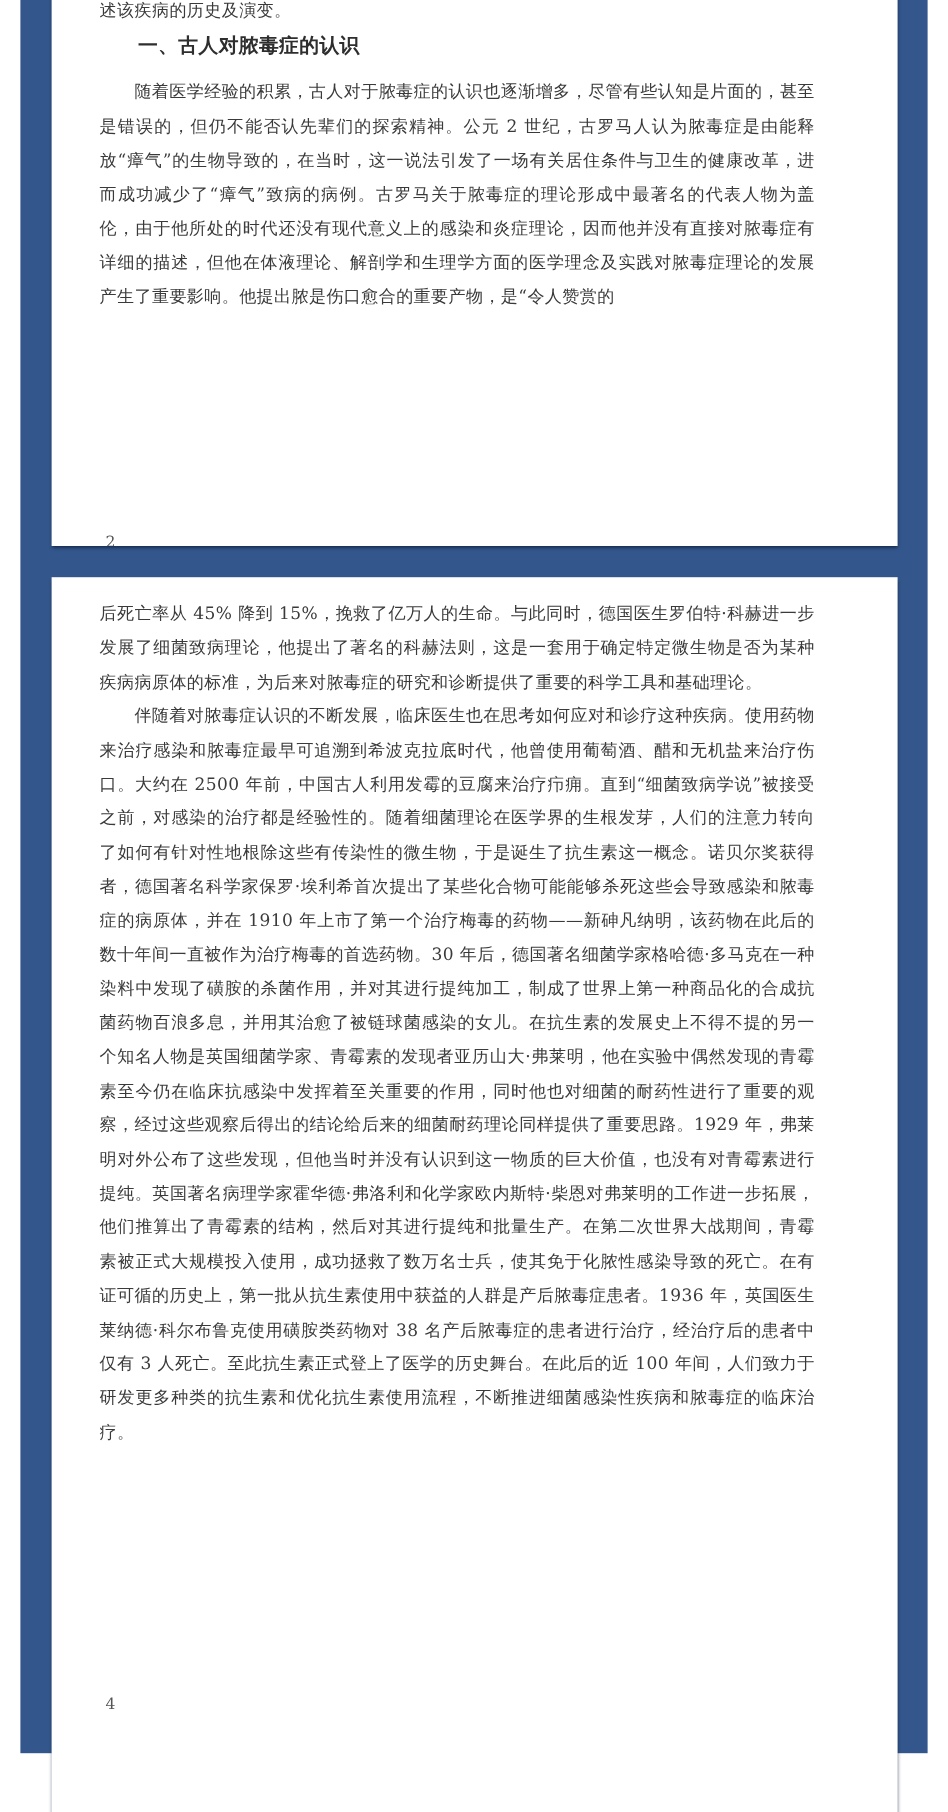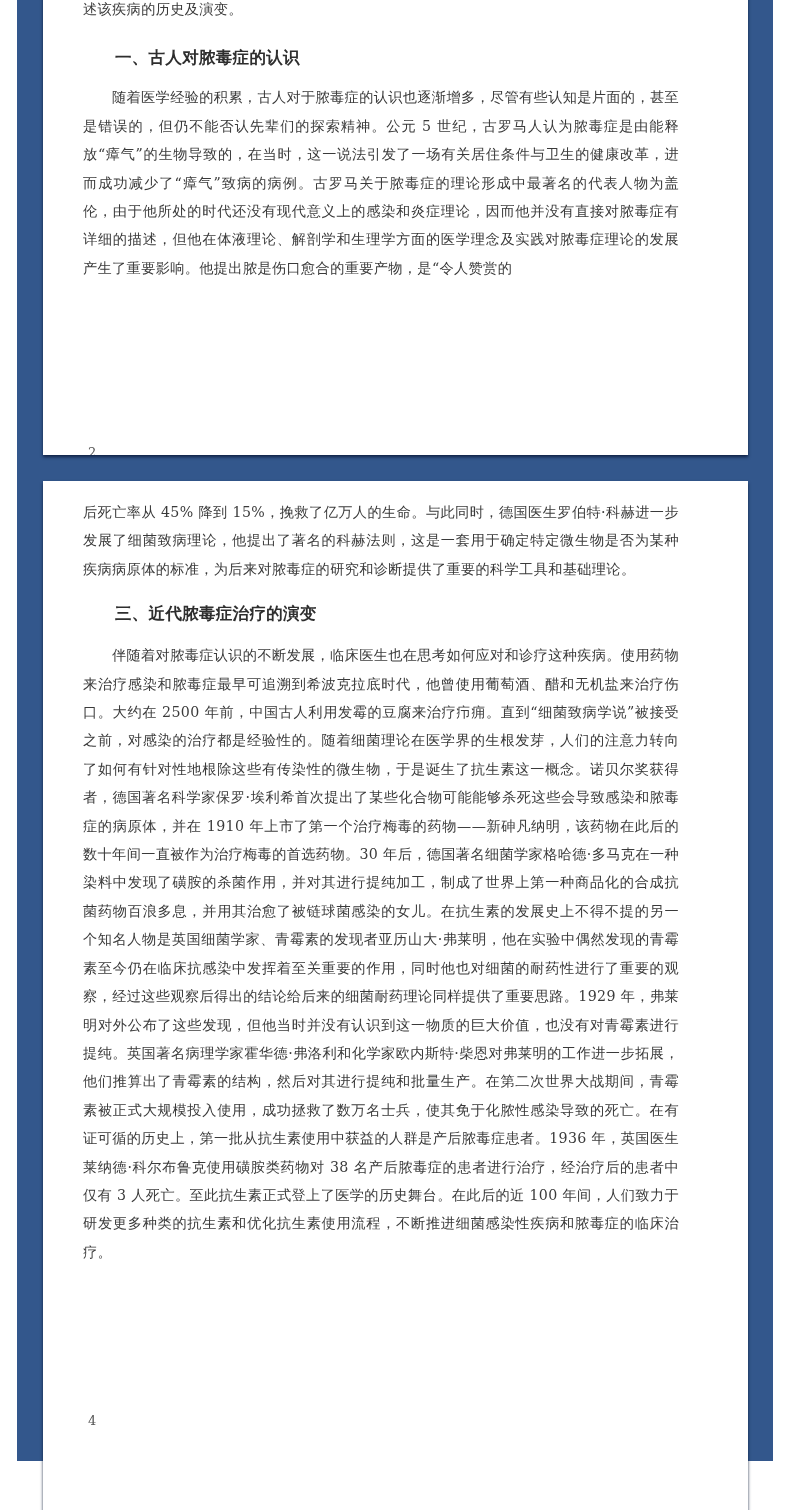--- a/index.html
+++ b/index.html
@@ -35,26 +35,25 @@
   }
 </style>
 </head>
 <body>
 
 <div class="viewer-bg"></div>
 
 <div class="page page1">
   <div class="text-block" style="top: 5px;">
     <p class="para">述该疾病的历史及演变。</p>
-    <h2 class="heading" style="margin-top: 24px; margin-bottom: 14px;">一、古人对脓毒症的认识</h2>
-    <p class="para indent">随着医学经验的积累，古人对于脓毒症的认识也逐渐增多，尽管有些认知是片面的，甚至是错误的，但仍不能否认先辈们的探索精神。公元 5 世纪，古罗马人认为脓毒症是由能释放“瘴气”的生物导致的，在当时，这一说法引发了一场有关居住条件与卫生的健康改革，进而成功减少了“瘴气”致病的病例。古罗马关于脓毒症的理论形成中最著名的代表人物为盖伦，由于他所处的时代还没有现代意义上的感染和炎症理论，因而他并没有直接对脓毒症有详细的描述，但他在体液理论、解剖学和生理学方面的医学理念及实践对脓毒症理论的发展产生了重要影响。他提出脓是伤口愈合的重要产物，是“令人赞赏的</p>
+    <h2 class="heading" style="margin-top: 4px; margin-bottom: 14px;">一、古人对脓毒症的认识</h2>
+    <p class="para indent">随着医学经验的积累，古人对于脓毒症的认识也逐渐增多，尽管有些认知是片面的，甚至是错误的，但仍不能否认先辈们的探索精神。公元 2 世纪，古罗马人认为脓毒症是由能释放“瘴气”的生物导致的，在当时，这一说法引发了一场有关居住条件与卫生的健康改革，进而成功减少了“瘴气”致病的病例。古罗马关于脓毒症的理论形成中最著名的代表人物为盖伦，由于他所处的时代还没有现代意义上的感染和炎症理论，因而他并没有直接对脓毒症有详细的描述，但他在体液理论、解剖学和生理学方面的医学理念及实践对脓毒症理论的发展产生了重要影响。他提出脓是伤口愈合的重要产物，是“令人赞赏的</p>
   </div>
   <div class="page-number" style="top: 456px;">2</div>
 </div>
 
 <div class="page page2">
   <div class="text-block" style="top: 17px;">
     <p class="para">后死亡率从 45% 降到 15%，挽救了亿万人的生命。与此同时，德国医生罗伯特·科赫进一步发展了细菌致病理论，他提出了著名的科赫法则，这是一套用于确定特定微生物是否为某种疾病病原体的标准，为后来对脓毒症的研究和诊断提供了重要的科学工具和基础理论。</p>
-    <h2 class="heading" style="margin-top: 20px; margin-bottom: 16px;">三、近代脓毒症治疗的演变</h2>
     <p class="para indent">伴随着对脓毒症认识的不断发展，临床医生也在思考如何应对和诊疗这种疾病。使用药物来治疗感染和脓毒症最早可追溯到希波克拉底时代，他曾使用葡萄酒、醋和无机盐来治疗伤口。大约在 2500 年前，中国古人利用发霉的豆腐来治疗疖痈。直到“细菌致病学说”被接受之前，对感染的治疗都是经验性的。随着细菌理论在医学界的生根发芽，人们的注意力转向了如何有针对性地根除这些有传染性的微生物，于是诞生了抗生素这一概念。诺贝尔奖获得者，德国著名科学家保罗·埃利希首次提出了某些化合物可能能够杀死这些会导致感染和脓毒症的病原体，并在 1910 年上市了第一个治疗梅毒的药物——新砷凡纳明，该药物在此后的数十年间一直被作为治疗梅毒的首选药物。30 年后，德国著名细菌学家格哈德·多马克在一种染料中发现了磺胺的杀菌作用，并对其进行提纯加工，制成了世界上第一种商品化的合成抗菌药物百浪多息，并用其治愈了被链球菌感染的女儿。在抗生素的发展史上不得不提的另一个知名人物是英国细菌学家、青霉素的发现者亚历山大·弗莱明，他在实验中偶然发现的青霉素至今仍在临床抗感染中发挥着至关重要的作用，同时他也对细菌的耐药性进行了重要的观察，经过这些观察后得出的结论给后来的细菌耐药理论同样提供了重要思路。1929 年，弗莱明对外公布了这些发现，但他当时并没有认识到这一物质的巨大价值，也没有对青霉素进行提纯。英国著名病理学家霍华德·弗洛利和化学家欧内斯特·柴恩对弗莱明的工作进一步拓展，他们推算出了青霉素的结构，然后对其进行提纯和批量生产。在第二次世界大战期间，青霉素被正式大规模投入使用，成功拯救了数万名士兵，使其免于化脓性感染导致的死亡。在有证可循的历史上，第一批从抗生素使用中获益的人群是产后脓毒症患者。1936 年，英国医生莱纳德·科尔布鲁克使用磺胺类药物对 38 名产后脓毒症的患者进行治疗，经治疗后的患者中仅有 3 人死亡。至此抗生素正式登上了医学的历史舞台。在此后的近 100 年间，人们致力于研发更多种类的抗生素和优化抗生素使用流程，不断推进细菌感染性疾病和脓毒症的临床治疗。</p>
   </div>
   <div class="page-number" style="top: 933px;">4</div>
 </div>
 
 </body></html>

